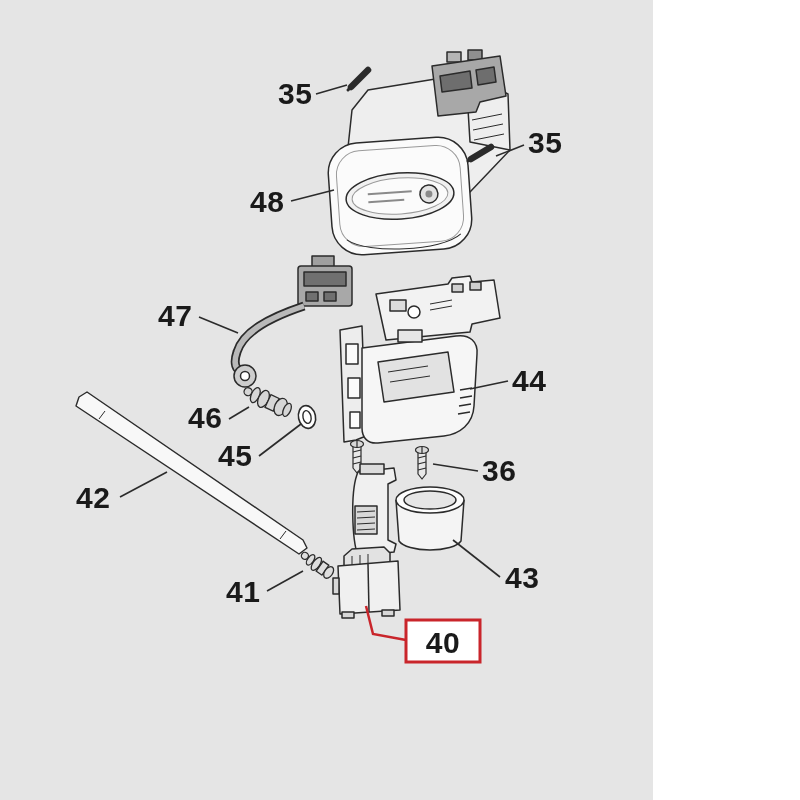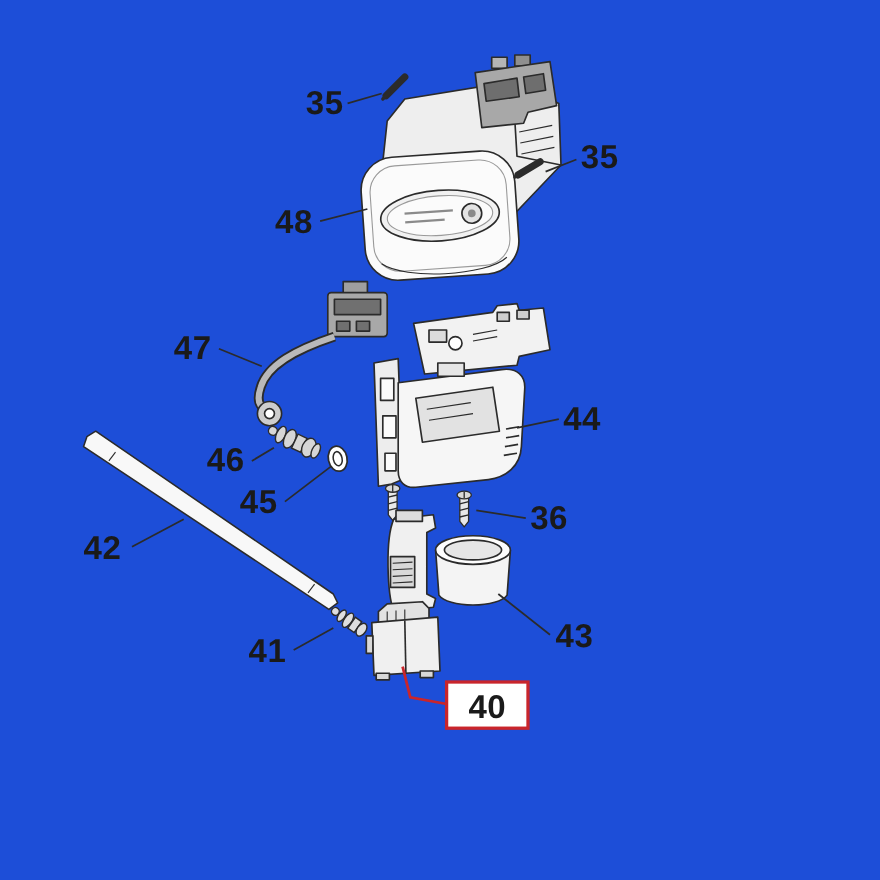--- a/index.html
+++ b/index.html
@@ -1,16 +1,16 @@
 <!DOCTYPE html>
 <html><head>
 <meta charset="utf-8">
 <style>
   html,body{margin:0;padding:0;background:#ffffff;}
-  .canvas{position:relative;width:800px;height:800px;background:#1d4ed8;overflow:hidden;
+  .canvas{position:relative;width:653px;height:800px;background:#e5e5e5;overflow:hidden;
           font-family:"Liberation Sans",sans-serif;}
   svg{display:block;}
   .callout-text{font-family:"Liberation Sans",sans-serif;font-size:30px;font-weight:600;
                 fill:#1a1a1a;letter-spacing:0.5px;}
   .leader{stroke:#2b2b2b;stroke-width:1.6;fill:none;}
   .thin{stroke-width:1;}
 </style>
 </head>
 <body>
 

